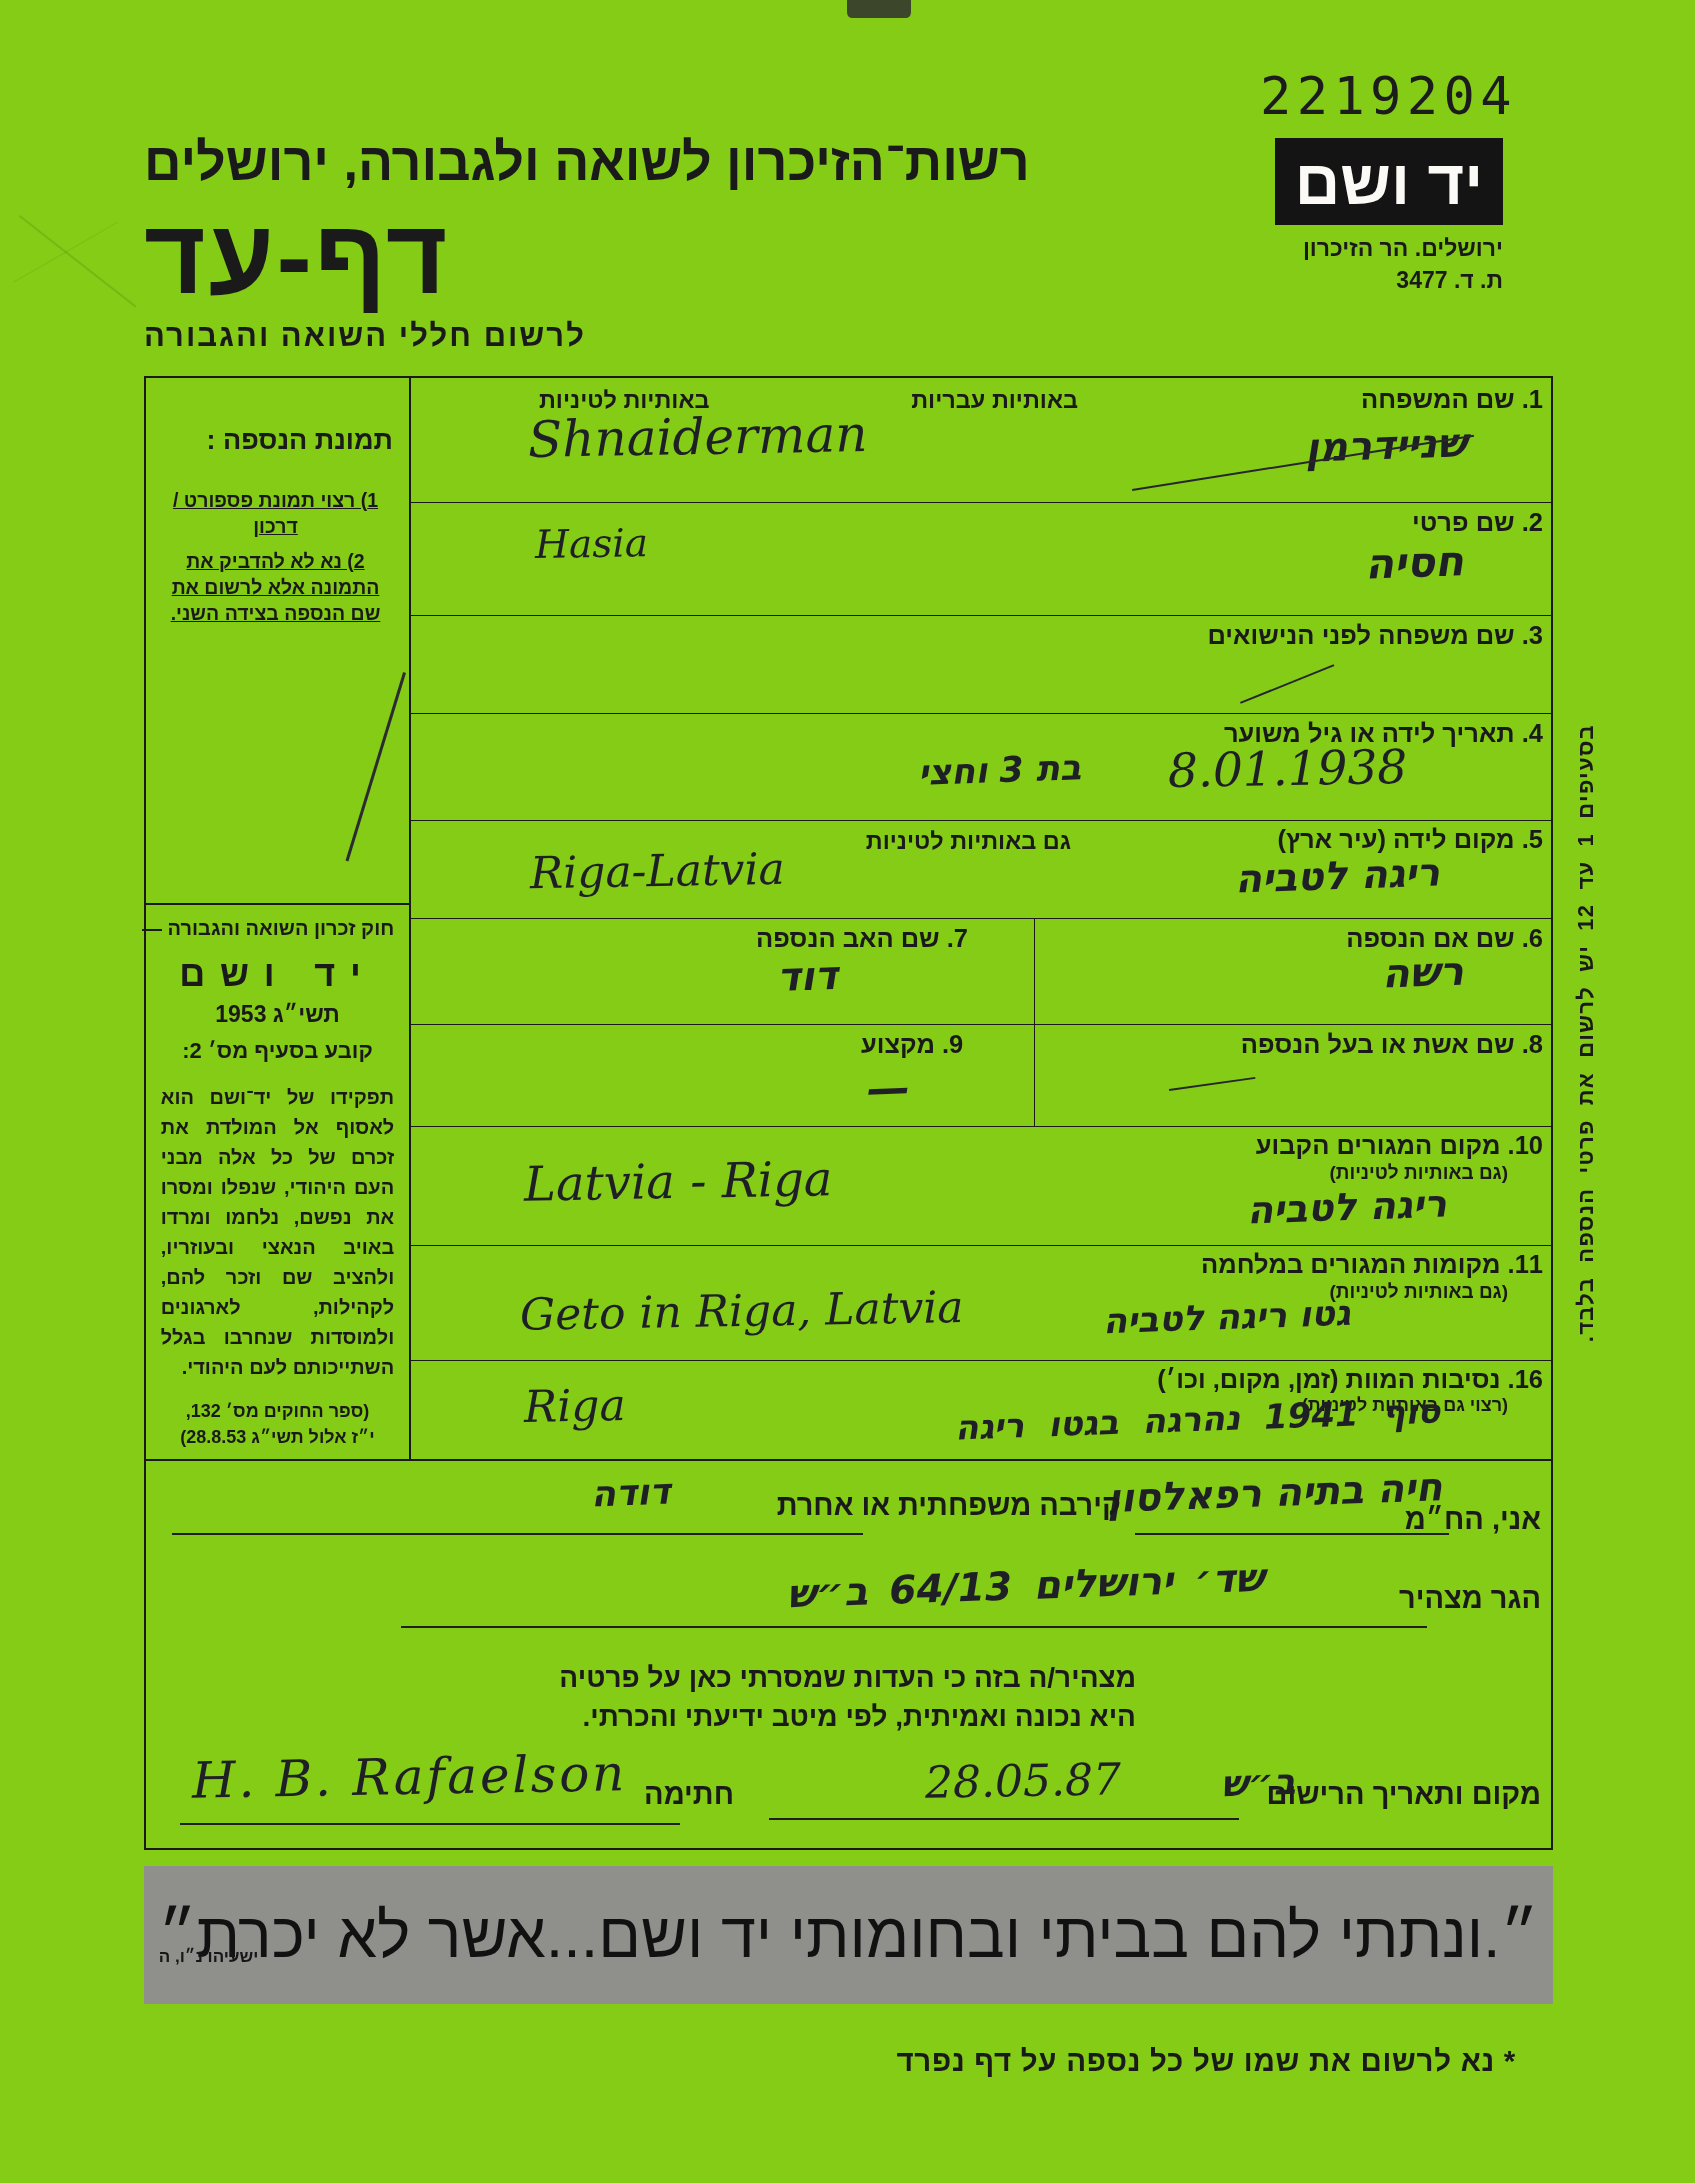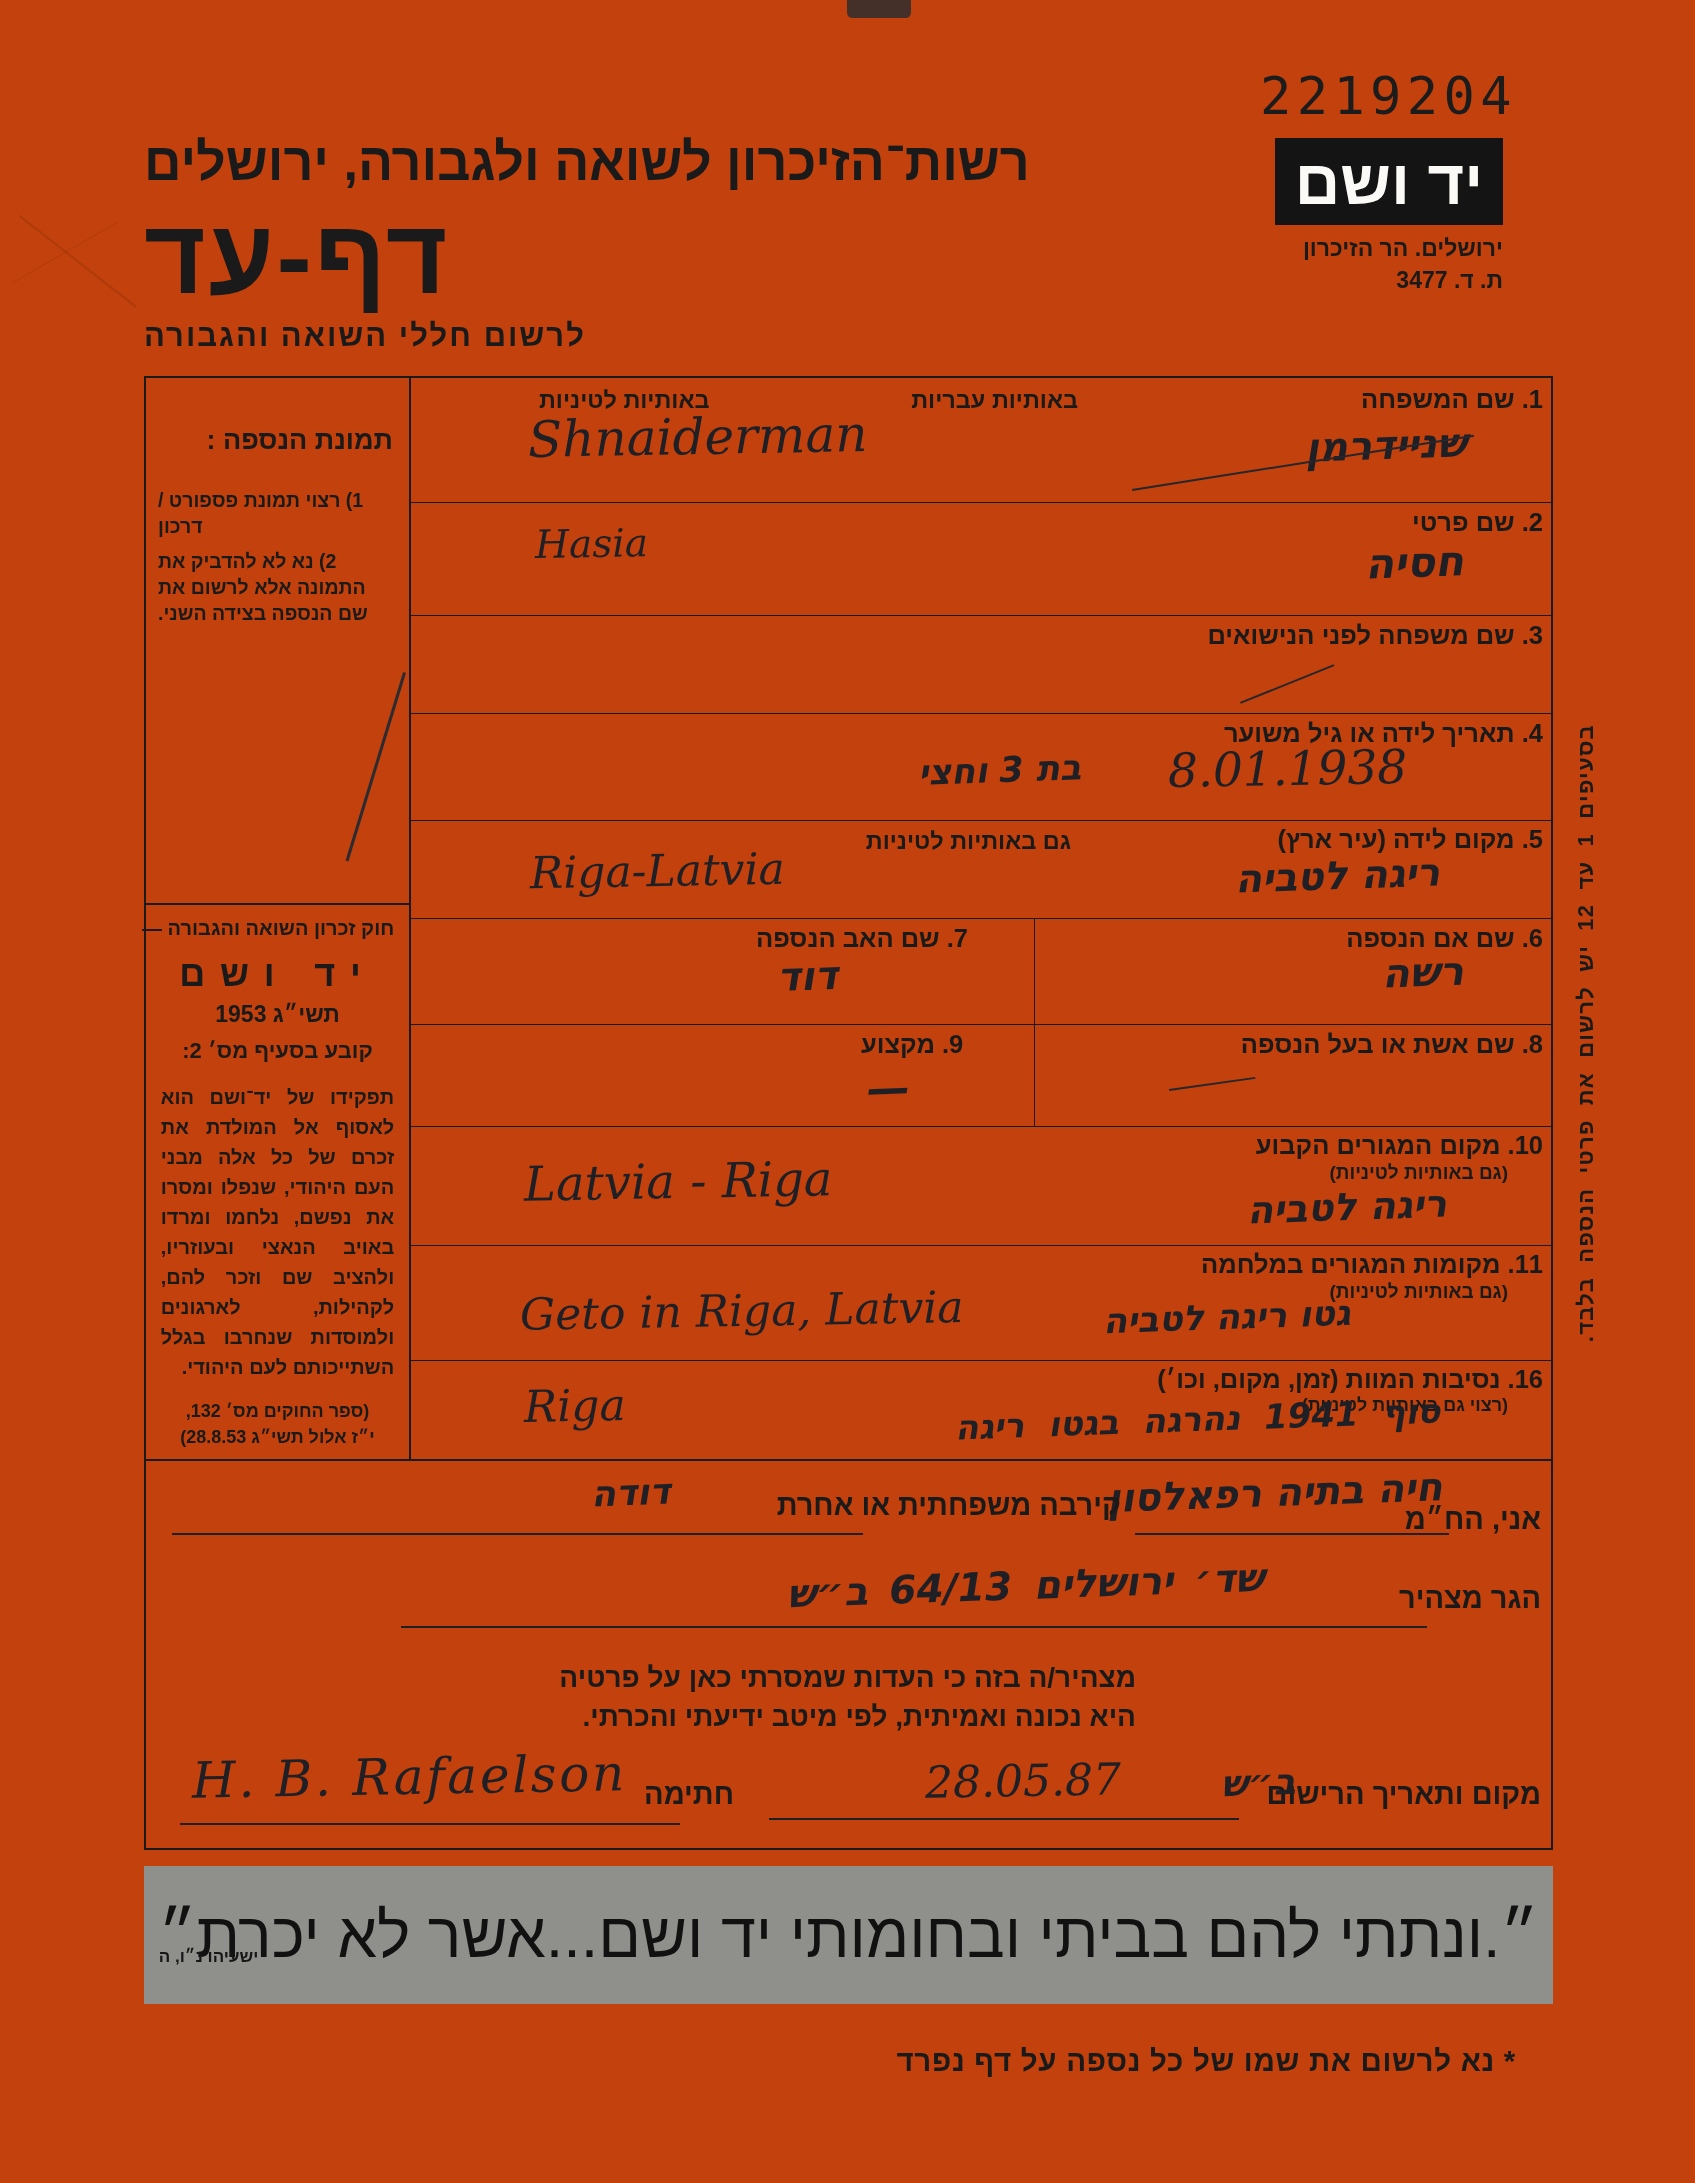--- a/index.html
+++ b/index.html
@@ -1,19 +1,19 @@
 <!DOCTYPE html>
 <html lang="he" style="font-size:10.7px"><head>
 <meta charset="utf-8">
 <title>דף-עד — Page of Testimony (scan)</title>
 <style>
   html,body{margin:0;padding:0;background:#d9d9d4;}
   .page{
     position:relative; width:1695px; height:2183px; overflow:hidden;
-    background:#c2410c; color:#1a1a1a;
+    background:#84cc16; color:#1a1a1a;
     font-family:"Liberation Sans",sans-serif; direction:rtl;
   }
   
   .smudge{position:absolute;top:0;left:847px;width:64px;height:17.5px;background:#2e2e2e;opacity:.85;border-radius:0 0 5.4px 5.4px;}
   .crease{position:absolute;left:20px;top:215px;width:148px;border-top:2px solid rgba(0,0,0,.10);transform:rotate(38deg);transform-origin:0 0;}
   .crease2{position:absolute;left:13.4px;top:282px;width:121px;border-top:1.3px solid rgba(0,0,0,.08);transform:rotate(-30deg);transform-origin:0 0;}
 
   .stamp{position:absolute;top:66px;left:1260px;font-family:"DejaVu Sans Mono",monospace;
     font-size:52px;letter-spacing:5.4px;color:#1c1c1c;}
 
@@ -26,21 +26,21 @@
     color:#fbfaf6;display:flex;align-items:center;justify-content:center;font-size:63px;font-weight:900;}
   .logo-sub{position:absolute;left:1275px;width:228px;text-align:right;font-weight:bold;font-size:23px;white-space:nowrap;}
   .l1{top:235px;} .l2{top:267px;}
 
   .form{position:absolute;top:376px;left:144px;width:1409px;height:1474px;
     border:2px solid #1a1a1a;box-sizing:border-box;}
 
   .sidebar{position:absolute;top:0;left:0;width:265px;height:1081px;border-right:2px solid #1a1a1a;box-sizing:border-box;}
   .photo-panel{position:relative;height:527px;border-bottom:2px solid #1a1a1a;box-sizing:border-box;padding:47px 16px 0 12px;}
   .photo-title{font-size:27px;font-weight:bold;text-align:right;padding-left:17.5px;margin-bottom:31px;}
-  .photo-note{font-size:19.5px;font-weight:bold;line-height:1.35;text-align:left;margin-bottom:8px;}
+  .photo-note{font-size:19.5px;font-weight:bold;line-height:1.35;text-align:center;margin-bottom:8px;text-decoration:underline;}
   .slash{position:absolute;left:260px;top:295px;width:197px;border-top:3.4px solid #2b2b30;transform:rotate(107deg);transform-origin:0 0;}
 
   .law-panel{position:relative;padding:12px 14.8px 0;text-align:center;}
   .law-intro{font-size:20px;font-weight:bold;text-align:right;white-space:nowrap;margin-bottom:13.4px;}
   .law-name{font-size:36px;font-weight:900;letter-spacing:14.8px;margin:5.4px 0 5.4px;}
   .law-year{font-size:23px;font-weight:bold;margin-bottom:10.7px;}
   .law-clause{font-size:22px;font-weight:bold;margin-bottom:17.5px;}
   .law-body{font-size:20px;font-weight:bold;line-height:1.5;text-align:justify;margin-bottom:17.5px;}
   .law-source{font-size:18px;font-weight:bold;line-height:1.4;}
 

